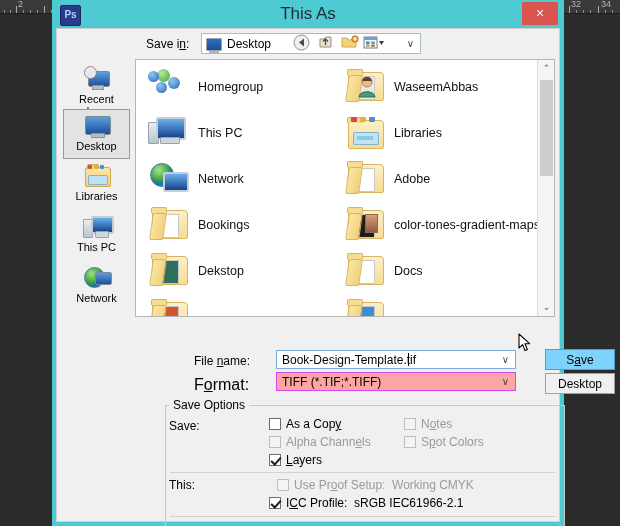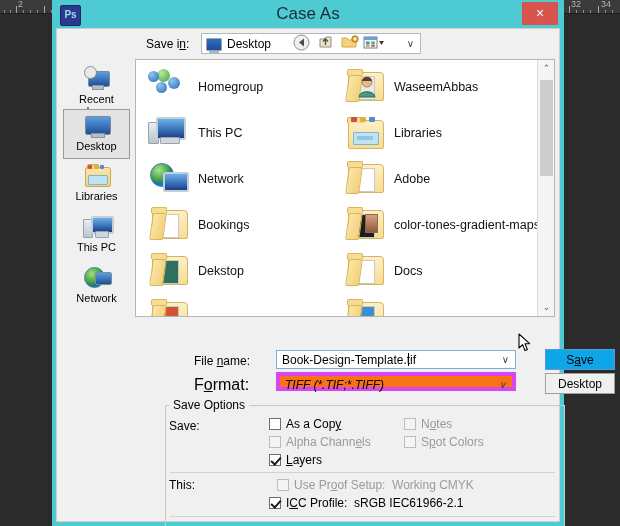--- a/index.html
+++ b/index.html
@@ -141,26 +141,26 @@
   #sb .arrow{position:absolute;left:0;width:17px;height:17px;text-align:center;line-height:17px;font-size:9px;color:#555;}
   #sb .up{top:0;} #sb .down{bottom:0;}
   #sbthumb{position:absolute;left:2px;top:20px;width:13px;height:96px;background:#cdcdcd;}
 
   
   #fn-label{position:absolute;left:137px;top:325px;font-size:12px;}
   #fm-label{position:absolute;left:137px;top:347px;font-size:16px;}
   #fn-combo{position:absolute;left:219px;top:321px;width:240px;height:19px;
     background:#fff;border:1px solid #7aaed6;box-sizing:border-box;}
   #fm-combo{position:absolute;left:219px;top:343px;width:240px;height:19px;
-    background:#f97316;border:4px solid #d946ef;box-sizing:border-box;font-style:italic;}
+    background:#fca5a5;border:1px solid #d946ef;box-sizing:border-box;}
   .cbtext{position:absolute;left:5px;top:2px;font-size:12px;}
   .cbcaret{position:absolute;left:131px;top:2px;width:1px;height:13px;background:#000;}
   .cbarrow{position:absolute;right:6px;top:3px;font-size:10px;color:#444;}
   #save-btn{position:absolute;left:488px;top:320px;width:70px;height:21px;
-    background:#0ea5e9;border:1px solid #5b9bd5;box-sizing:border-box;
+    background:#7dd3fc;border:1px solid #5b9bd5;box-sizing:border-box;
     text-align:center;line-height:20px;font-size:12px;}
   #cancel-btn{position:absolute;left:488px;top:344px;width:70px;height:21px;
     background:#f0f0f0;border:1px solid #a0a0a0;box-sizing:border-box;
     text-align:center;line-height:20px;font-size:12px;}
   .ul{text-decoration:underline;}
 
   
   #cursor{position:absolute;left:518px;top:333px;width:14px;height:20px;pointer-events:none;}
 
   
@@ -205,21 +205,21 @@
   <i class="rtick min" style="left:590px;"></i>
     <i class="rtick maj" style="left:598px;"></i>
   <i class="rtick min" style="left:605px;"></i>
     <i class="rtick min" style="left:612px;"></i>
 </div>
 
 <div id="dialog">
 
   <div id="titlebar">
     <div id="ps-logo">Ps</div>
-    <div id="title-text">Case As</div>
+    <div id="title-text">This As</div>
     <div id="close-btn">×</div>
   </div>
 
   <div id="client">
 
     <div id="savein-row">
       <span id="savein-label">Save i<span class="ul">n</span>:</span>
 
       <div id="savein-combo">
         <span id="savein-icon"></span>

